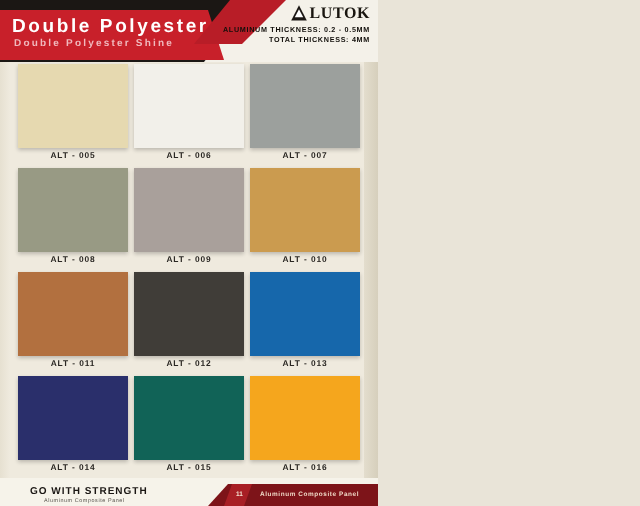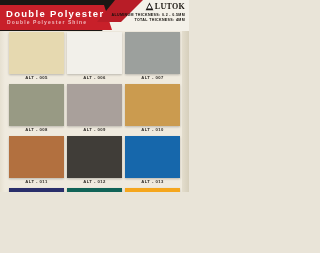--- a/index.html
+++ b/index.html
@@ -1,21 +1,21 @@
 <!DOCTYPE html>
 <html><head>
 <meta charset="utf-8">
 <style>
   html,body{margin:0;padding:0;}
   body{
     width:189px;height:253px;overflow:hidden;
     font-family:"Liberation Sans", sans-serif;
     background:#e9e4d8;
   }
-  .page{position:relative;width:189px;height:192px;overflow:hidden;background:#f0abfc;}
+  .page{position:relative;width:189px;height:253px;overflow:hidden;background:#f0abfc;}
 
   
   .header{position:absolute;left:0;top:0;width:189px;height:31px;overflow:hidden;background:#ffffff;}
   .hdr-black{position:absolute;left:0;top:0;width:189px;height:31px;background:#1b1714;
     clip-path:polygon(0 0, 189px 0, 189px 23px, 118px 31px, 0 31px);}
   .hdr-white-diag{position:absolute;left:96px;top:0;width:93px;height:31px;background:#f4f1e9;
     clip-path:polygon(30px 0, 93px 0, 93px 31px, 6px 31px);}
   .hdr-red{position:absolute;left:-4px;top:5px;width:116px;height:25px;background:#c8202a;
     clip-path:polygon(0 0, 108px 0, 116px 25px, 0 25px);}
   .hdr-red2{position:absolute;left:97px;top:0;width:46px;height:22px;background:#b81d27;

